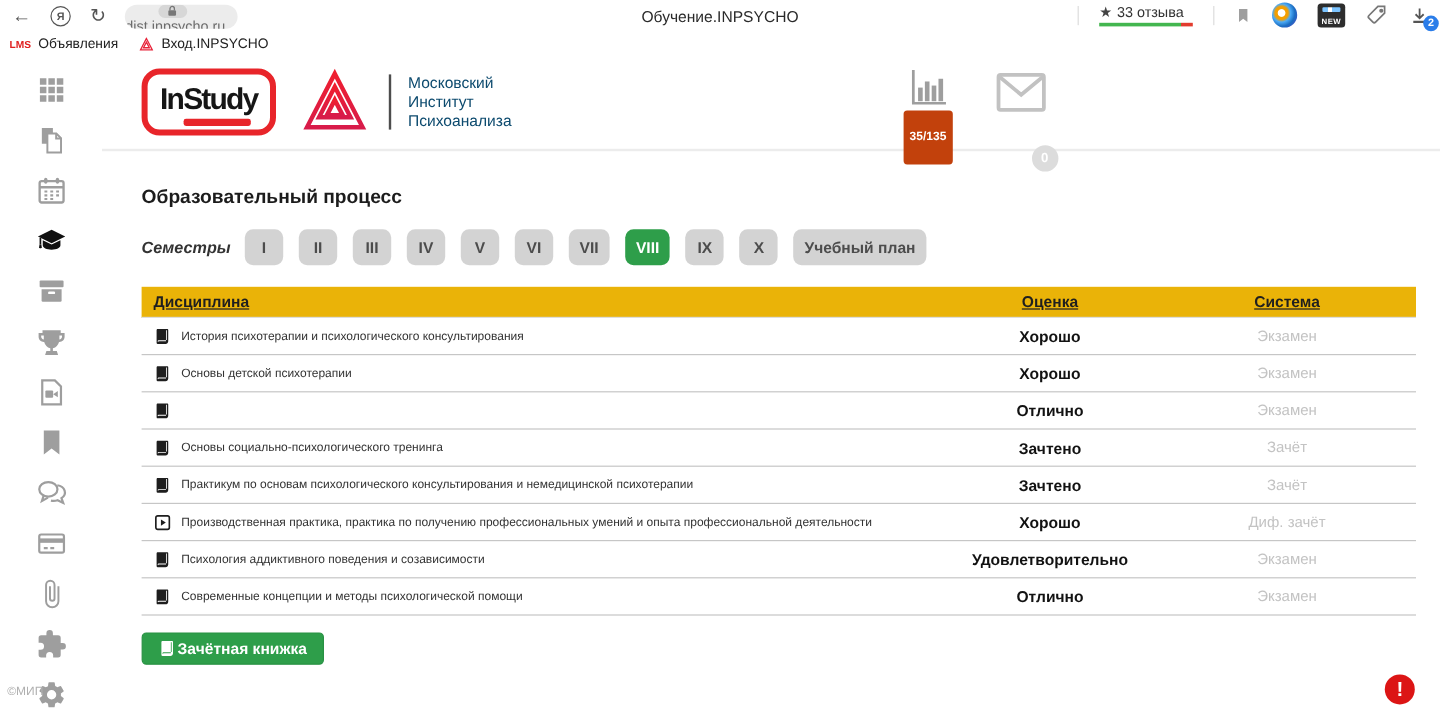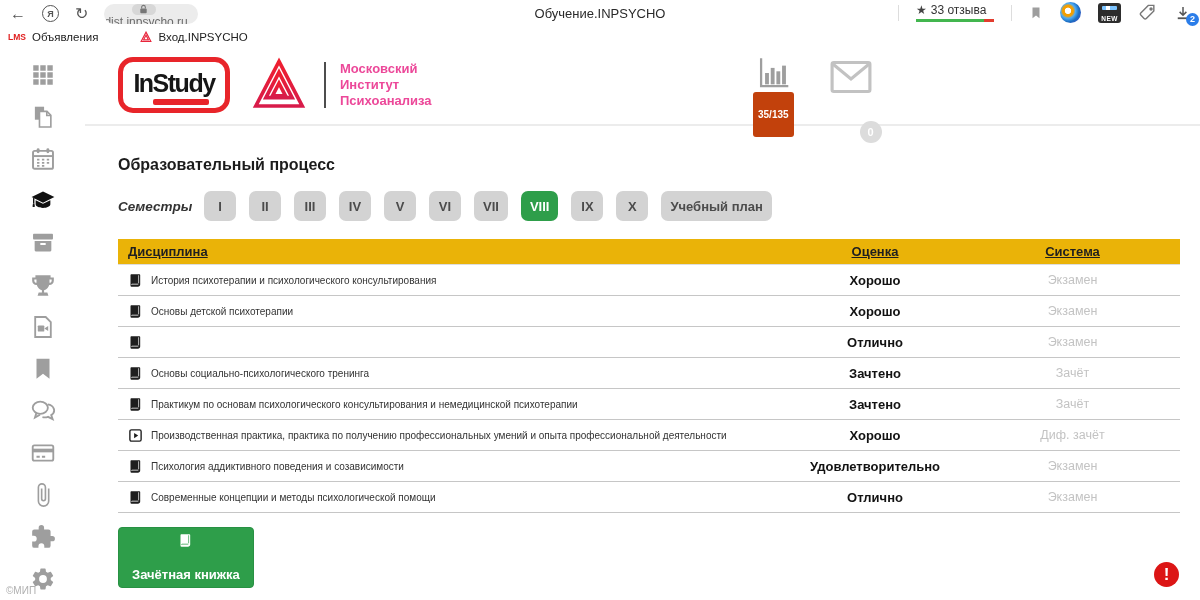--- a/index.html
+++ b/index.html
@@ -22,41 +22,41 @@
   .star { font-size:12px; color:#444; }
   .rev-bar { width:78px; height:3px; margin-top:2px; background:linear-gradient(to right,#43b64f 0 87%,#e23c2e 87% 100%); }
   .bm-flag { color:#9e9e9e; cursor:pointer; display:flex; }
   .browser-ball { width:21px; height:21px; border-radius:50%; cursor:pointer;
     background:radial-gradient(circle at 38% 42%, #ffffff 0 16%, #f59f00 20% 30%, #4dabf7 42%, #1b6ec2 62%, #5f3dc4 100%); }
   .new-ico { width:23px; height:20px; background:#2d2d2d; border-radius:3px; position:relative; cursor:pointer; overflow:hidden; }
   .new-ico .scr { position:absolute; top:3px; left:4px; right:4px; height:4px; background:linear-gradient(to right,#7cc4ff 0 30%,#fff 30% 55%,#7cc4ff 55% 100%); border-radius:1px; }
   .new-ico .txt { position:absolute; bottom:1px; left:0; right:0; text-align:center; font-size:6.5px; font-weight:700; color:#fff; letter-spacing:.4px; }
   .dl-wrap { position:relative; cursor:pointer; display:flex; }
   .dl-badge { position:absolute; right:-7px; bottom:-4px; width:13px; height:13px; border-radius:50%; background:#2b7de9; color:#fff; font-size:9px; font-weight:700; display:flex; align-items:center; justify-content:center; }
-  .bookmarks-bar { height:19px; display:flex; padding-left:8px; gap:42px; }
+  .bookmarks-bar { height:19px; display:flex; padding-left:8px; gap:18px; }
   .bm-item { display:flex; align-items:center; gap:6px; font-size:11.5px; color:#222; cursor:pointer; }
   .lms-glyph { color:#e02020; font-weight:800; font-size:8.5px; }
 
   
   .sidebar { position:absolute; left:0; top:46px; bottom:0; width:85px; background:#fff; }
   .side-icons { display:flex; flex-direction:column; align-items:center; padding-top:15px; gap:15px; }
   .side-ic { width:27px; height:27px; color:#9e9e9e; cursor:pointer; display:flex; align-items:center; justify-content:center; }
   .side-ic.active { color:#111; }
   .side-ic svg { width:26px; height:26px; }
-  .mip-copy { position:absolute; left:6px; bottom:4px; font-size:10px; color:#b0b0b0; }
+  .mip-copy { position:absolute; left:6px; bottom:18px; font-size:10px; color:#b0b0b0; }
 
   
   .content { position:absolute; left:85px; top:46px; right:0; bottom:0; background:#fff; }
   .hdr { height:80px; display:flex; align-items:center; padding-left:33px; border-bottom:2px solid #ececec; position:relative; }
   .instudy { width:112px; height:56px; border:5px solid #e8252a; border-radius:15px; position:relative; display:flex; align-items:center; justify-content:center; flex:0 0 auto; }
   .instudy-txt { font-size:25px; font-weight:800; letter-spacing:-1.5px; color:#161616; margin-top:-4px; }
   .instudy-bar { position:absolute; bottom:3px; left:30px; width:56px; height:6px; background:#e8252a; border-radius:2px; }
   .tri-logo { margin-left:20px; flex:0 0 auto; }
   .hdr-div { width:2px; height:46px; background:#4d4d4d; margin:0 14px 0 16px; }
-  .inst-name { font-size:13px; font-weight:700; color:#ec4899; line-height:16px; }
+  .inst-name { font-size:13px; font-weight:400; color:#0c4a6e; line-height:16px; }
   .stats { position:absolute; left:668px; top:10px; display:flex; gap:36px; }
   .stat-chart { display:flex; flex-direction:column; align-items:center; cursor:pointer; }
   .stat-badge { margin-top:2px; background:#c2410c; color:#fff; font-size:10px; font-weight:700; padding:17px 5px; border-radius:3px; }
   .stat-mail { position:relative; cursor:pointer; margin-top:4px; }
   .mail-badge { position:absolute; right:-10px; bottom:-6px; width:22px; height:22px; border-radius:50%; background:#dcdcdc; color:#fff; font-weight:700; font-size:11px; display:flex; align-items:center; justify-content:center; }
 
   .main { padding:0 20px 0 33px; }
   .main-title { margin-top:30px; font-size:16px; font-weight:700; color:#1c1c1c; }
   .tabs-row { margin-top:17px; display:flex; align-items:center; }
   .tabs-label { width:86px; font-size:13.5px; font-weight:600; color:#333;font-style:italic; }
@@ -69,21 +69,21 @@
   .col-disc { flex:1; padding-left:10px; }
   .col-grade { width:180px; text-align:center; }
   .col-sys { width:215px; text-align:center; }
   .trow { display:flex; align-items:center; border-bottom:1px solid #c6c6c6; min-height:31px; padding:3px 0; }
   .disc-cell { flex:1; padding-left:10px; display:flex; align-items:center; gap:8px; font-size:10px; color:#333; cursor:pointer; }
   .disc-cell svg { flex:0 0 auto; }
   .grade-cell { width:180px; text-align:center; font-size:13px; font-weight:700; color:#121212; }
   .sys-cell { width:215px; text-align:center; font-size:12.5px; color:#c3c3c3; }
 
   .btn-row { margin-top:14px; }
-  .green-btn { display:inline-flex; align-items:center; gap:19px; background:#2e9e4a; border:1px solid #289143; color:#fff; font-size:13px; font-weight:700; padding:5px 13px; border-radius:4px; cursor:pointer; font-family:inherit;flex-direction:column; }
+  .green-btn { display:inline-flex; align-items:center; gap:1px; background:#2e9e4a; border:1px solid #289143; color:#fff; font-size:13px; font-weight:700; padding:5px 13px; border-radius:4px; cursor:pointer; font-family:inherit; }
   .alert-circle { position:absolute; right:21px; bottom:13px; width:25px; height:25px; border-radius:50%; background:#dc1515; color:#fff; font-size:17px; font-weight:800; display:flex; align-items:center; justify-content:center; cursor:pointer; }
 </style>
 </head>
 <body>
 
 <div class="chrome">
   <div class="chrome-top">
     <span class="nav-btn">←</span>
     <span class="ya-circle">Я</span>
     <span class="nav-btn">↻</span>

